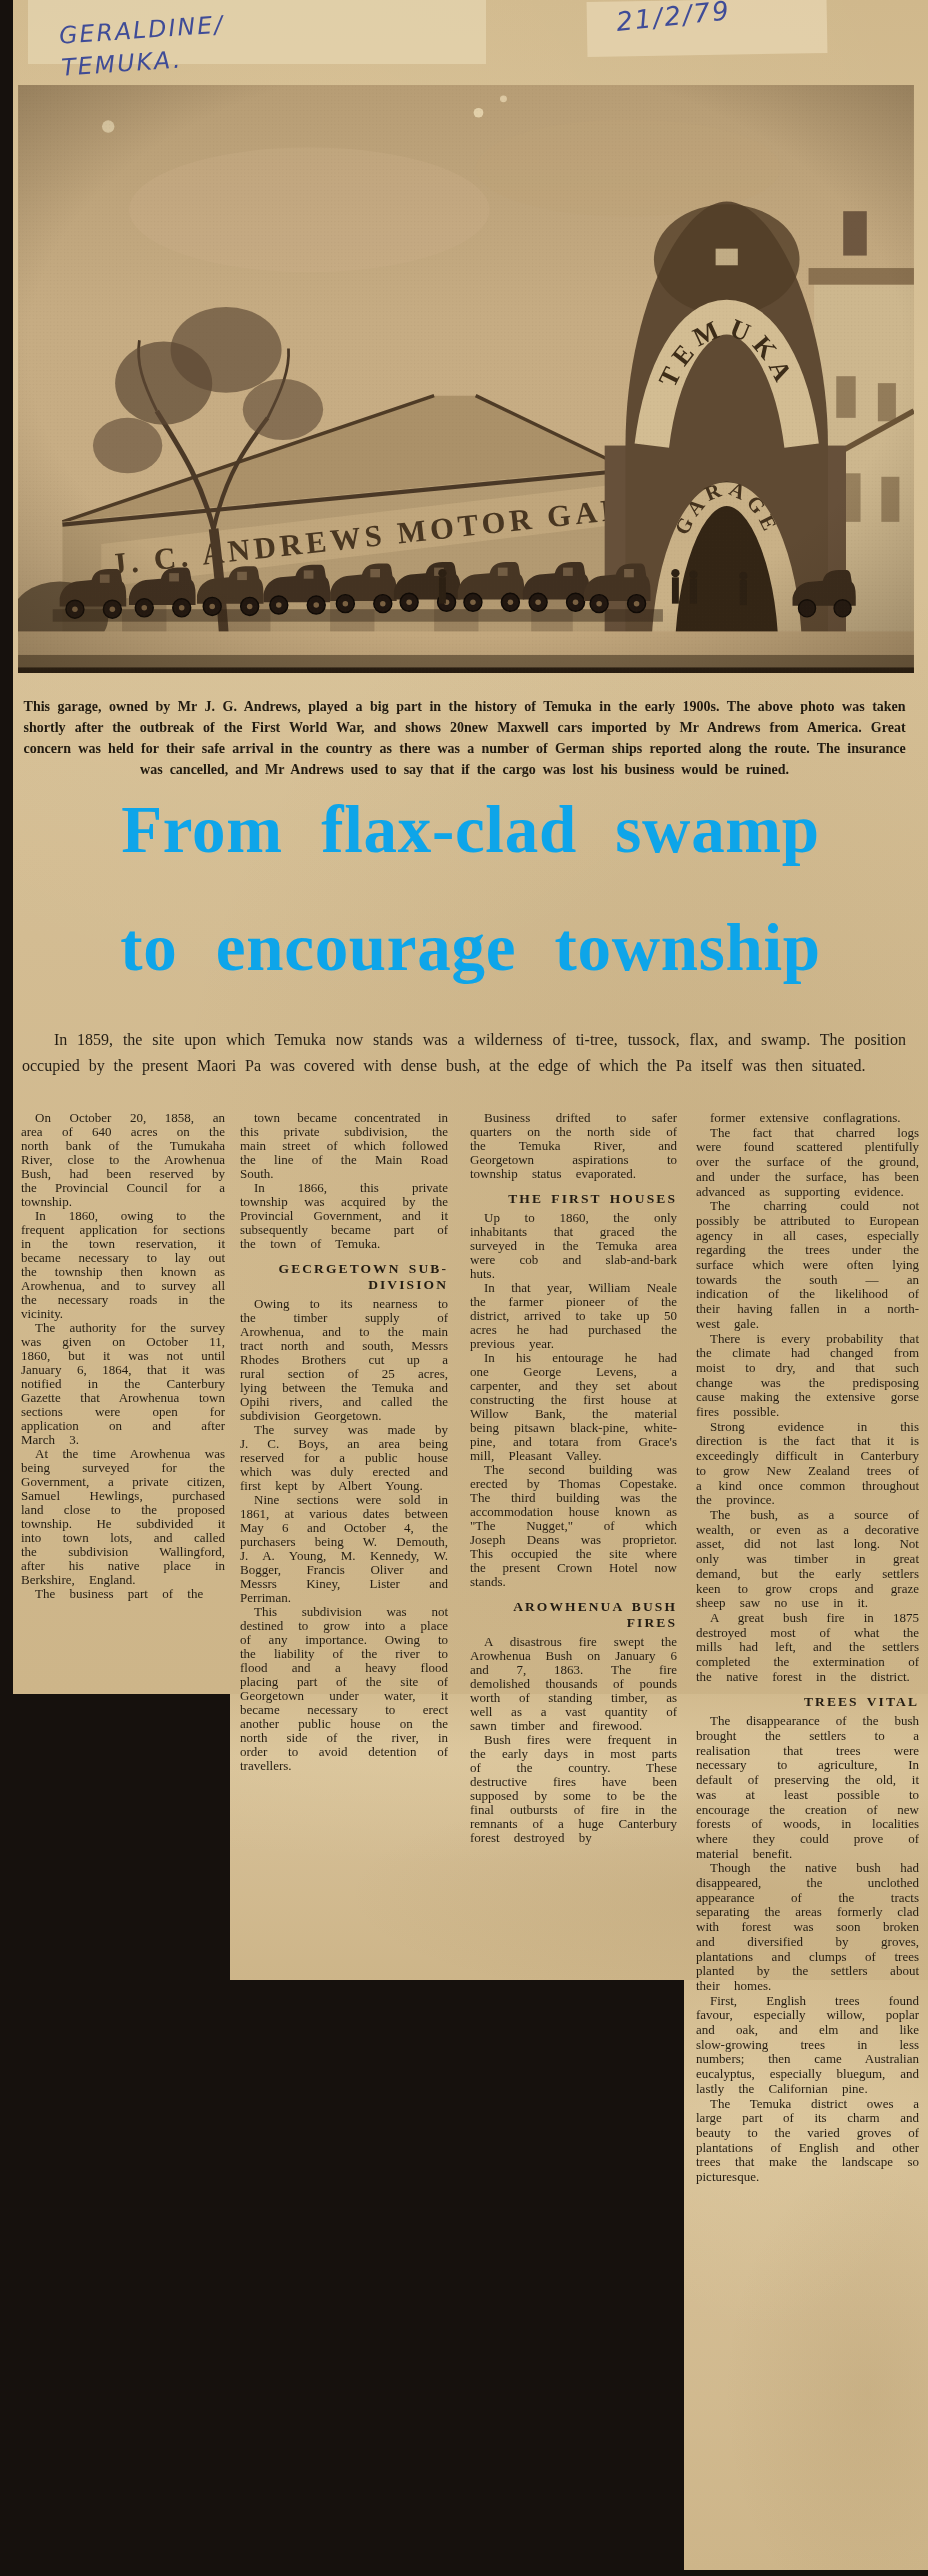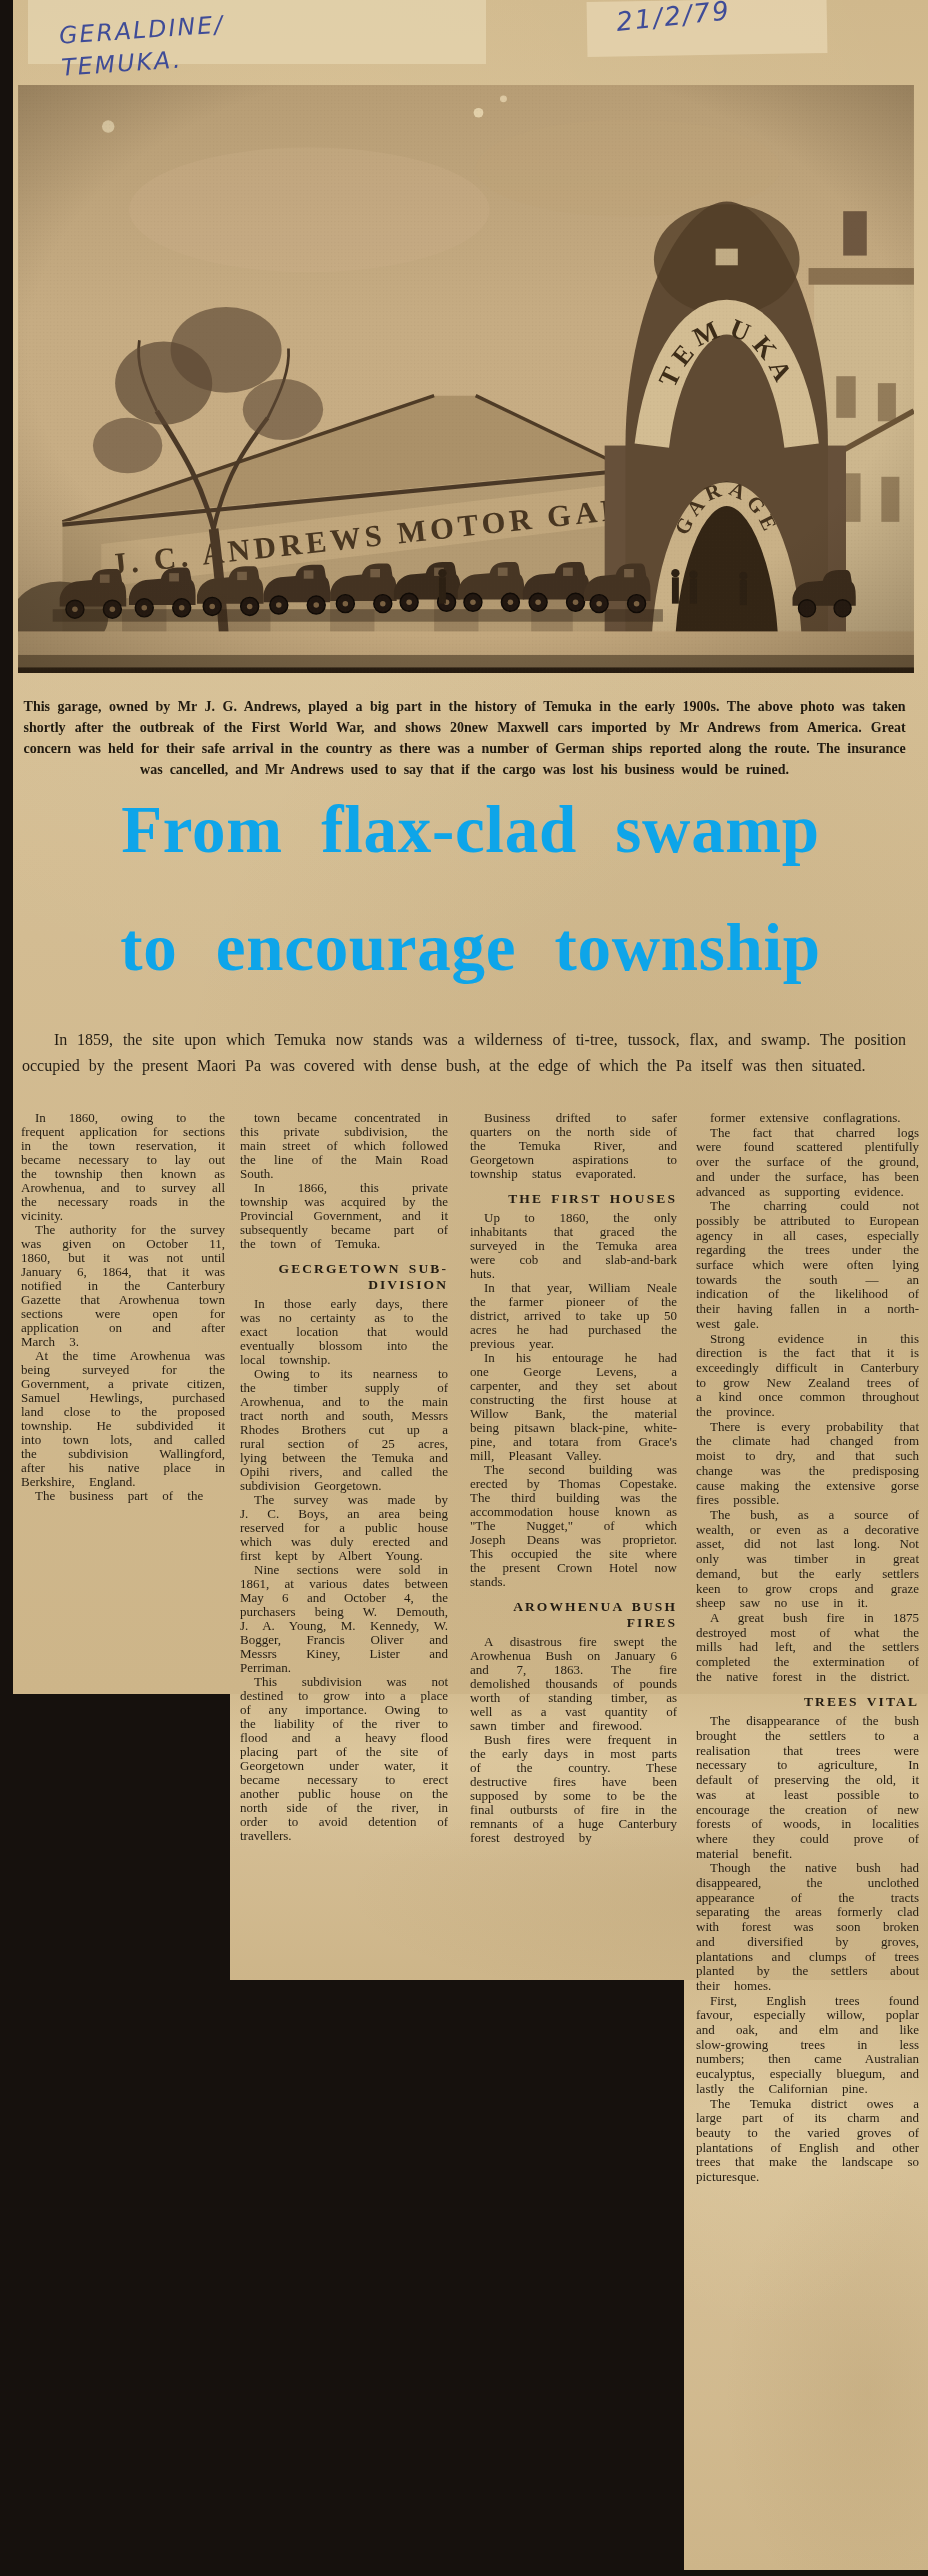--- a/index.html
+++ b/index.html
@@ -243,52 +243,52 @@
   </svg>
 
   <p id="caption">This garage, owned by Mr J. G. Andrews, played a big part in the history of Temuka in the early 1900s. The above photo was taken shortly after the outbreak of the First World War, and shows 20new Maxwell cars imported by Mr Andrews from America. Great concern was held for their safe arrival in the country as there was a number of German ships reported along the route. The insurance was cancelled, and Mr Andrews used to say that if the cargo was lost his business would be ruined.</p>
 
   <div class="headline" id="headline1">From flax-clad swamp</div>
   <div class="headline" id="headline2">to encourage township</div>
 
   <p id="intro">In 1859, the site upon which Temuka now stands was a wilderness of ti-tree, tussock, flax, and swamp.  The position occupied by the present Maori Pa was covered with dense bush, at the edge of which the Pa itself was then situated.</p>
 
   <div class="col" id="col1">
+      <p class="col-p">On October 20, 1858, an area of 640 acres on the north bank of the Tumukaha River, close to the Arowhenua Bush, had been reserved by the Provincial Council for a township.</p>
       <p class="col-p">In 1860, owing to the frequent application for sections in the town reservation, it became necessary to lay out the township then known as Arowhenua, and to survey all the necessary roads in the vicinity.</p>
       <p class="col-p">The authority for the survey was given on October 11, 1860, but it was not until January 6, 1864, that it was notified in the Canterbury Gazette that Arowhenua town sections were open for application on and after March 3.</p>
       <p class="col-p">At the time Arowhenua was being surveyed for the Government, a private citizen, Samuel Hewlings, purchased land close to the proposed township. He subdivided it into town lots, and called the subdivision Wallingford, after his native place in Berkshire, England.</p>
       <p class="col-p">The business part of the</p>
     </div>
   <div class="col" id="col2">
       <p class="col-p">town became concentrated in this private subdivision, the main street of which followed the line of the Main Road South.</p>
       <p class="col-p">In 1866, this private township was acquired by the Provincial Government, and it subsequently became part of the town of Temuka.</p>
       <h3 class="col-h">GECRGETOWN SUB-DIVISION</h3>
-      <p class="col-p">In those early days, there was no certainty as to the exact location that would eventually blossom into the local township.</p>
       <p class="col-p">Owing to its nearness to the timber supply of Arowhenua, and to the main tract north and south, Messrs Rhodes Brothers cut up a rural section of 25 acres, lying between the Temuka and Opihi rivers, and called the subdivision Georgetown.</p>
       <p class="col-p">The survey was made by J. C. Boys, an area being reserved for a public house which was duly erected and first kept by Albert Young.</p>
       <p class="col-p">Nine sections were sold in 1861, at various dates between May 6 and October 4, the purchasers being W. Demouth, J. A. Young, M. Kennedy, W. Bogger, Francis Oliver and Messrs Kiney, Lister and Perriman.</p>
       <p class="col-p">This subdivision was not destined to grow into a place of any importance. Owing to the liability of the river to flood and a heavy flood placing part of the site of Georgetown under water, it became necessary to erect another public house on the north side of the river, in order to avoid detention of travellers.</p>
     </div>
   <div class="col" id="col3">
       <p class="col-p">Business drifted to safer quarters on the north side of the Temuka River, and Georgetown aspirations to township status evaporated.</p>
       <h3 class="col-h">THE FIRST HOUSES</h3>
       <p class="col-p">Up to 1860, the only inhabitants that graced the surveyed in the Temuka area were cob and slab-and-bark huts.</p>
       <p class="col-p">In that year, William Neale the farmer pioneer of the district, arrived to take up 50 acres he had purchased the previous year.</p>
       <p class="col-p">In his entourage he had one George Levens, a carpenter, and they set about constructing the first house at Willow Bank, the material being pitsawn black-pine, white-pine, and totara from Grace's mill, Pleasant Valley.</p>
       <p class="col-p">The second building was erected by Thomas Copestake. The third building was the accommodation house known as "The Nugget," of which Joseph Deans was proprietor. This occupied the site where the present Crown Hotel now stands.</p>
       <h3 class="col-h">AROWHENUA BUSH FIRES</h3>
       <p class="col-p">A disastrous fire swept the Arowhenua Bush on January 6 and 7, 1863. The fire demolished thousands of pounds worth of standing timber, as well as a vast quantity of sawn timber and firewood.</p>
       <p class="col-p">Bush fires were frequent in the early days in most parts of the country. These destructive fires have been supposed by some to be the final outbursts of fire in the remnants of a huge Canterbury forest destroyed by</p>
     </div>
   <div class="col" id="col4">
       <p class="col-p">former extensive conflagrations.</p>
       <p class="col-p">The fact that charred logs were found scattered plentifully over the surface of the ground, and under the surface, has been advanced as supporting evidence.</p>
       <p class="col-p">The charring could not possibly be attributed to European agency in all cases, especially regarding the trees under the surface which were often lying towards the south — an indication of the likelihood of their having fallen in a north-west gale.</p>
+      <p class="col-p">There is every probability that the climate had changed from moist to dry, and that such change was the predisposing cause making the extensive gorse fires possible.</p>
       <p class="col-p">Strong evidence in this direction is the fact that it is exceedingly difficult in Canterbury to grow New Zealand trees of a kind once common throughout the province.</p>
-      <p class="col-p">There is every probability that the climate had changed from moist to dry, and that such change was the predisposing cause making the extensive gorse fires possible.</p>
       <p class="col-p">The bush, as a source of wealth, or even as a decorative asset, did not last long. Not only was timber in great demand, but the early settlers keen to grow crops and graze sheep saw no use in it.</p>
       <p class="col-p">A great bush fire in 1875 destroyed most of what the mills had left, and the settlers completed the extermination of the native forest in the district.</p>
       <h3 class="col-h">TREES VITAL</h3>
       <p class="col-p">The disappearance of the bush brought the settlers to a realisation that trees were necessary to agriculture, In default of preserving the old, it was at least possible to encourage the creation of new forests of woods, in localities where they could prove of material benefit.</p>
       <p class="col-p">Though the native bush had disappeared, the unclothed appearance of the tracts separating the areas formerly clad with forest was soon broken and diversified by groves, plantations and clumps of trees planted by the settlers about their homes.</p>
       <p class="col-p">First, English trees found favour, especially willow, poplar and oak, and elm and like slow-growing trees in less numbers; then came Australian eucalyptus, especially bluegum, and lastly the Californian pine.</p>
       <p class="col-p">The Temuka district owes a large part of its charm and beauty to the varied groves of plantations of English and other trees that make the landscape so picturesque.</p>
     </div>
 
 </div>

